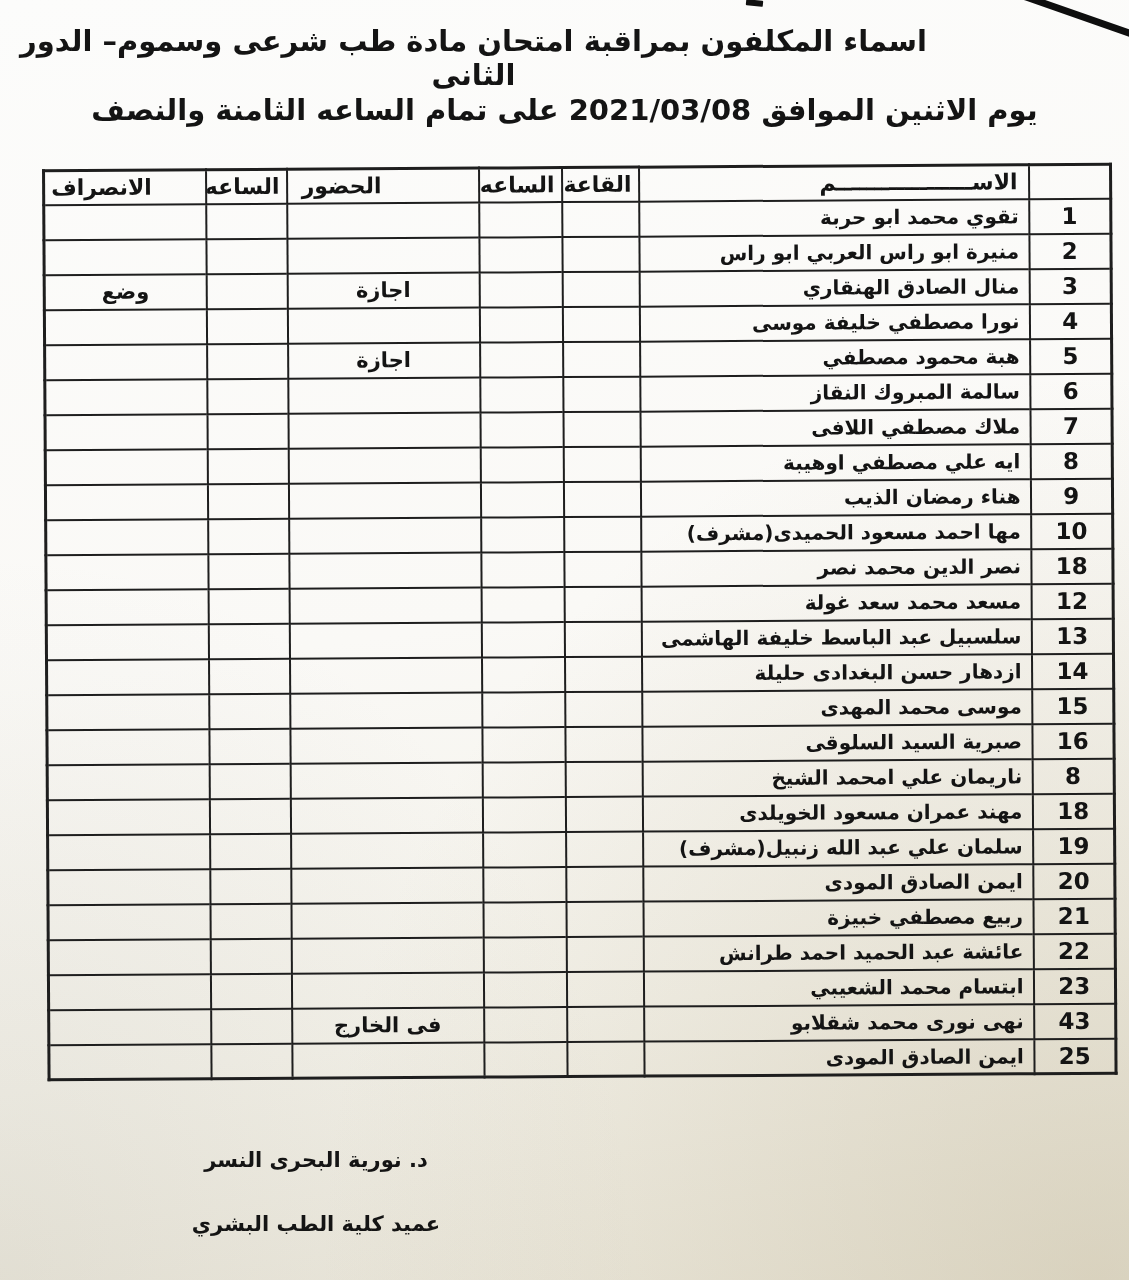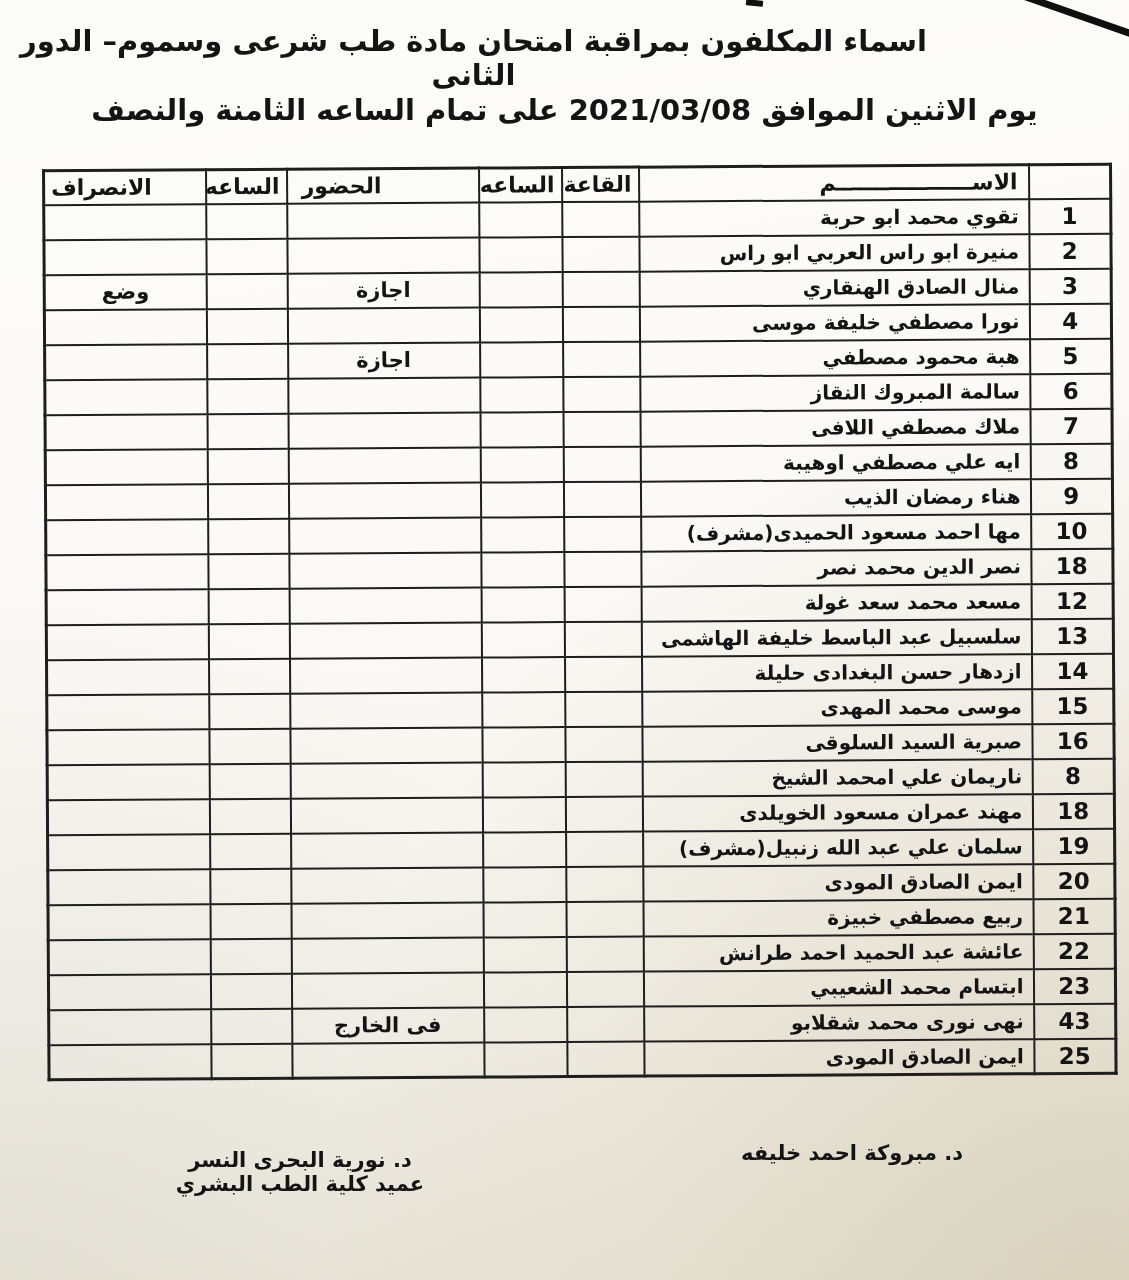--- a/index.html
+++ b/index.html
@@ -92,24 +92,24 @@
   th.h-att  { text-align: left; direction: ltr; padding-left: 14px; } 
   th.h-att  { direction: rtl; text-align: left; } 
 
   td.c-num  { text-align: center; font-size: 23px; }
   td.c-name { text-align: right; font-size: 20px; padding-right: 9px; padding-left: 4px; }
   td.c-hall, td.c-hour, td.c-att, td.c-dep { text-align: center; font-size: 21px; }
 
   
   .sig-block { position: absolute; text-align: center; }
   .sig-right { top: 1141px; left: 672px; width: 360px; }
-  .sig-left  { top: 1148px; left: 120px; width: 360px; }
+  .sig-left  { top: 1148px; left: 136px; width: 360px; }
   .sig-name  { font-size: 21px; }
   .sig-right .sig-title { margin-top: 37px; font-size: 21px; }
-  .sig-left  .sig-title { font-size: 21px; }
+  .sig-left  .sig-title { margin-top: 40px; font-size: 21px; }
 </style>
 </head>
 <body>
 
 <svg class="corner-fold-svg" viewBox="0 0 111 44">
   <line x1="8" y1="-3" x2="114" y2="34" stroke="#0e0e0e" stroke-width="7" stroke-linecap="round"></line>
 </svg>
 <div class="top-speck"></div>
 
 <div class="title-line-1">اسماء المكلفون بمراقبة امتحان مادة طب شرعى وسموم– الدور الثانى</div>
@@ -361,18 +361,17 @@
     <td class="c-hour"></td>
     <td class="c-att"></td>
     <td class="c-hour"></td>
     <td class="c-dep"></td>
   </tr>
       </tbody>
   </table>
 </div>
 
 <div class="sig-block sig-right">
-  <div class="sig-name">د. مبروكة احمد خليفه</div>
 </div>
 <div class="sig-block sig-left">
   <div class="sig-name">د. نورية البحرى النسر</div>
   <div class="sig-title">عميد كلية الطب البشري</div>
 </div>
 
 </body></html>

